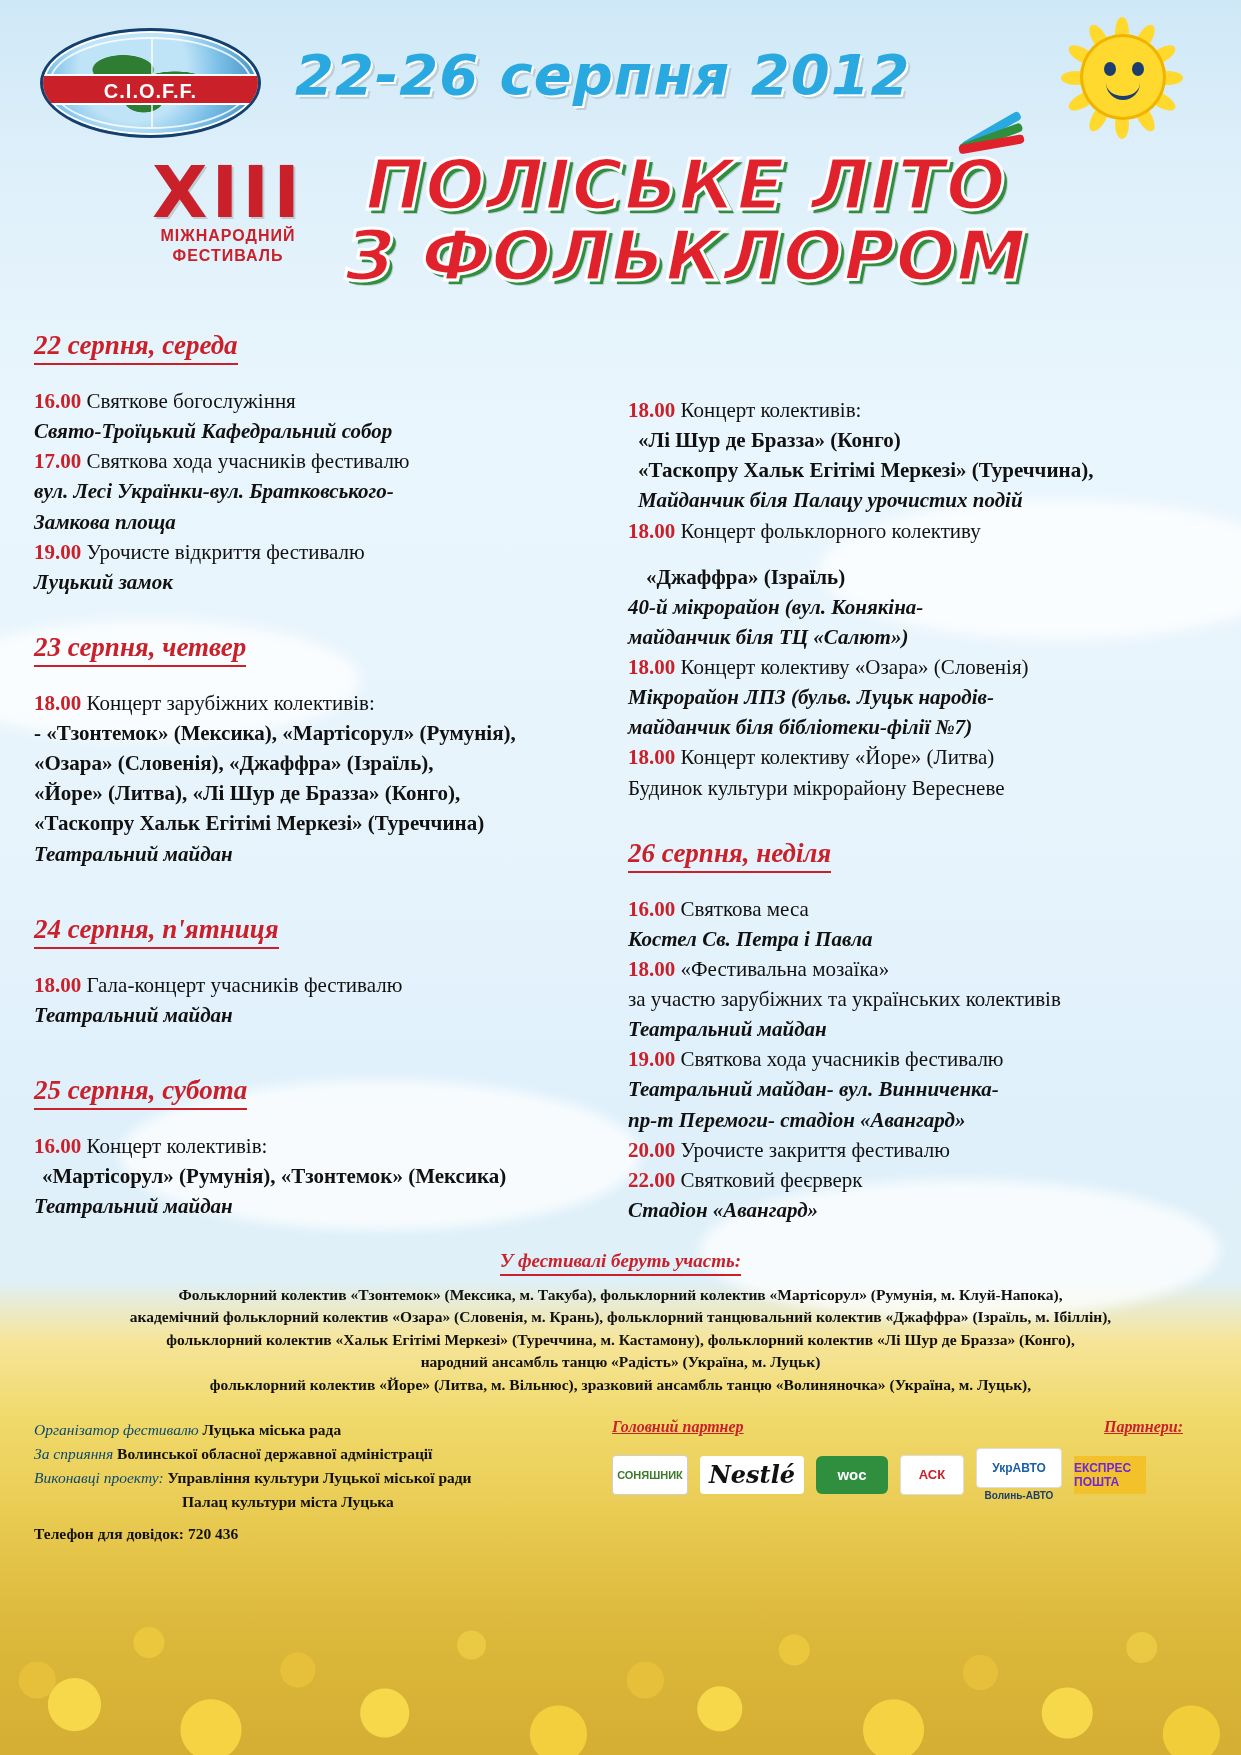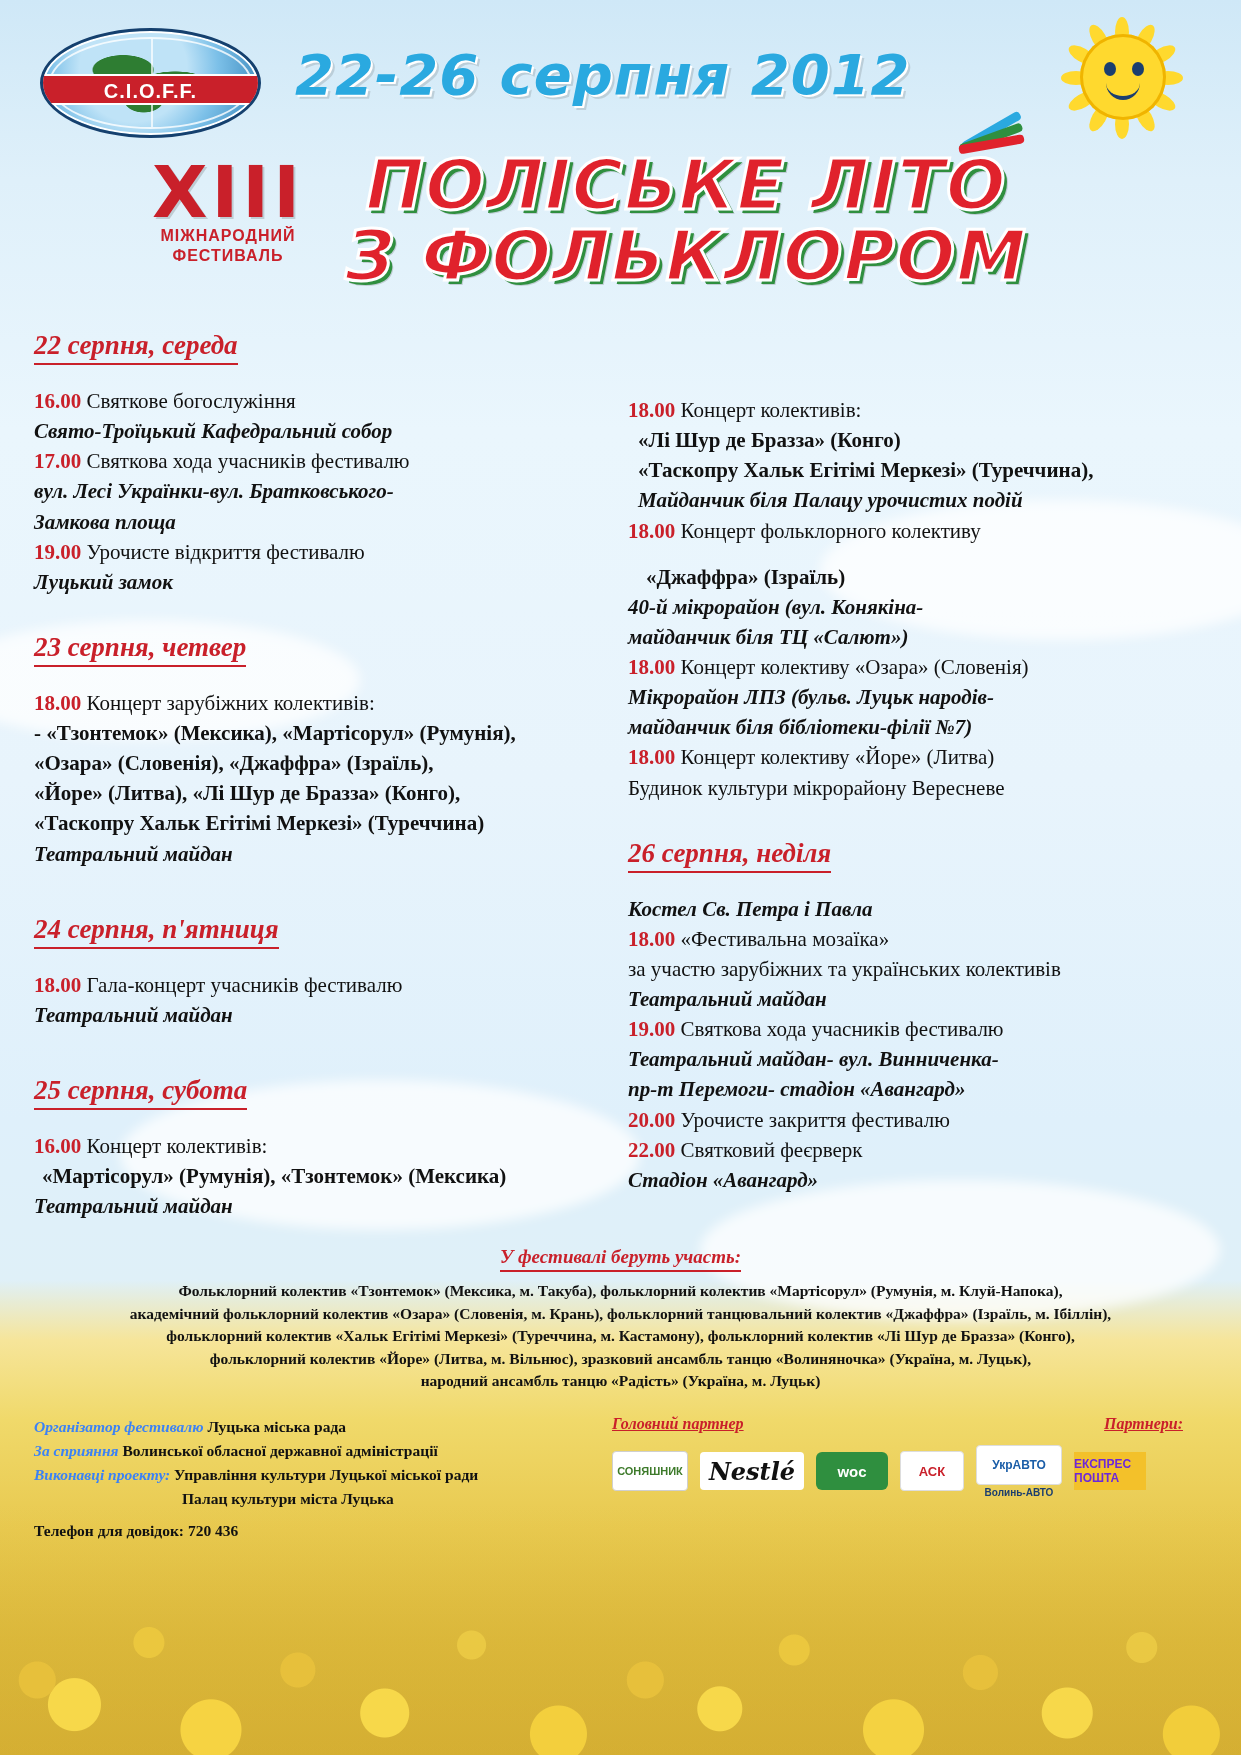--- a/index.html
+++ b/index.html
@@ -130,21 +130,21 @@
   .parts { position:relative; margin:24px 34px 0; text-align:center; }
   .parts .head {
     color:#c9202a; font-weight:bold; font-style:italic; font-size:19px;
     border-bottom:2px solid #c9202a; display:inline-block; padding-bottom:2px; margin-bottom:8px;
   }
   .parts .body { font-size:15.5px; line-height:1.45; font-weight:bold; }
 
   
   .footer { position:relative; margin:22px 0 0; padding:0 34px; display:flex; gap:18px; align-items:flex-start; }
   .org { width:560px; font-size:15.5px; line-height:1.55; }
-  .org .k { color:#3b82f6; font-weight:bold; font-style:italic; }
+  .org .k { color:#0c4a6e; font-weight:normal; font-style:italic; }
   .org .v { font-weight:bold; }
   .org .phone { margin-top:8px; color:#111; font-weight:bold; font-size:15.5px; }
   .partners { flex:1; }
   .prow { display:flex; justify-content:space-between; align-items:flex-end; }
   .plabel { color:#c9202a; font-weight:bold; font-style:italic; font-size:16px; text-decoration:underline; }
   .logos { display:flex; align-items:center; gap:12px; margin-top:12px; }
   .logo { height:38px; display:flex; align-items:center; justify-content:center; border-radius:4px; font-family:"Liberation Sans",sans-serif; font-weight:bold; }
   .logo.volyn { flex-direction:column; gap:2px; height:auto; }
   .l-sun { width:74px; background:#fff; color:#3d7a2a; font-size:11px; border:1px solid #cfcfcf; }
   .l-nestle { width:104px; background:#fff; color:#111; font-size:24px; font-family:"DejaVu Serif", serif; font-style:italic; }
@@ -260,41 +260,42 @@
     <p class="place">майданчик біля ТЦ «Салют»)</p>
     <p class="ev"><span class="t">18.00</span> <span class="b" style="font-weight:normal;">Концерт колективу «Озара» (Словенія)</span></p>
     <p class="place">Мікрорайон ЛПЗ (бульв. Луцьк народів-</p>
     <p class="place">майданчик біля бібліотеки-філії №7)</p>
     <p class="ev"><span class="t">18.00</span> <span>Концерт колективу «Йоре» (Литва)</span></p>
     <p class="ev">Будинок культури мікрорайону Вересневе</p>
 
     <div class="sp34"></div>
     <div class="daytitle">26 серпня, неділя</div>
 
+    <p class="ev"><span class="t">16.00</span> <span>Святкова меса</span></p>
     <p class="place">Костел Св. Петра і Павла</p>
     <p class="ev"><span class="t">18.00</span> <span>«Фестивальна мозаїка»</span></p>
     <p class="ev"> за участю зарубіжних та українських колективів</p>
     <p class="place">Театральний майдан</p>
     <p class="ev"><span class="t">19.00</span> <span>Святкова хода учасників фестивалю</span></p>
     <p class="place">Театральний майдан- вул. Винниченка-</p>
     <p class="place">пр-т Перемоги- стадіон «Авангард»</p>
     <p class="ev"><span class="t">20.00</span> <span>Урочисте закриття фестивалю</span></p>
     <p class="ev"><span class="t">22.00</span> <span>Святковий феєрверк</span></p>
     <p class="place">Стадіон «Авангард»</p>
   </div>
 </div>
 
 <div class="parts">
   <div class="head">У фестивалі беруть участь:</div>
   <div class="body">
     <div>Фольклорний колектив «Тзонтемок» (Мексика, м. Такуба), фольклорний колектив «Мартісорул» (Румунія, м. Клуй-Напока),</div>
     <div>академічний фольклорний колектив «Озара» (Словенія, м. Крань), фольклорний танцювальний колектив «Джаффра» (Ізраїль, м. Ібіллін),</div>
     <div>фольклорний колектив «Хальк Егітімі Меркезі» (Туреччина, м. Кастамону), фольклорний колектив «Лі Шур де Бразза» (Конго),</div>
+    <div>народний ансамбль танцю «Радість» (Україна, м. Луцьк)</div>
     <div>фольклорний колектив «Йоре» (Литва, м. Вільнюс), зразковий ансамбль танцю «Волиняночка» (Україна, м. Луцьк),</div>
-    <div>народний ансамбль танцю «Радість» (Україна, м. Луцьк)</div>
   </div>
 </div>
 
 <div class="footer">
   <div class="org">
     <div>
       <span class="k">Організатор фестивалю</span>
       <span class="v">Луцька міська рада</span>
     </div>
     <div>

